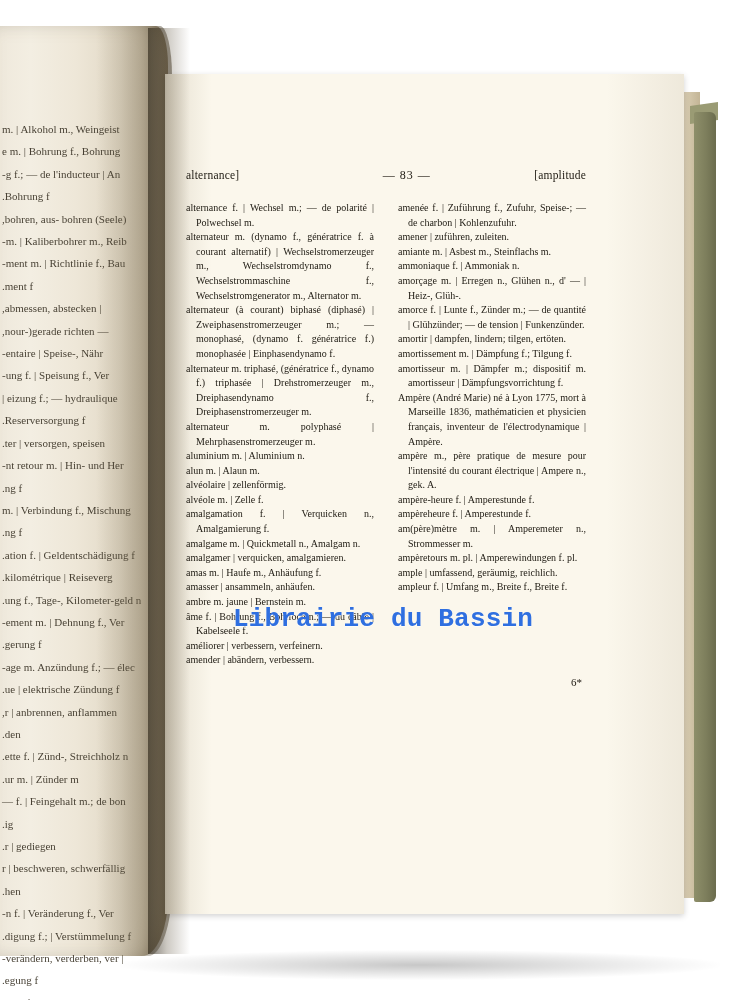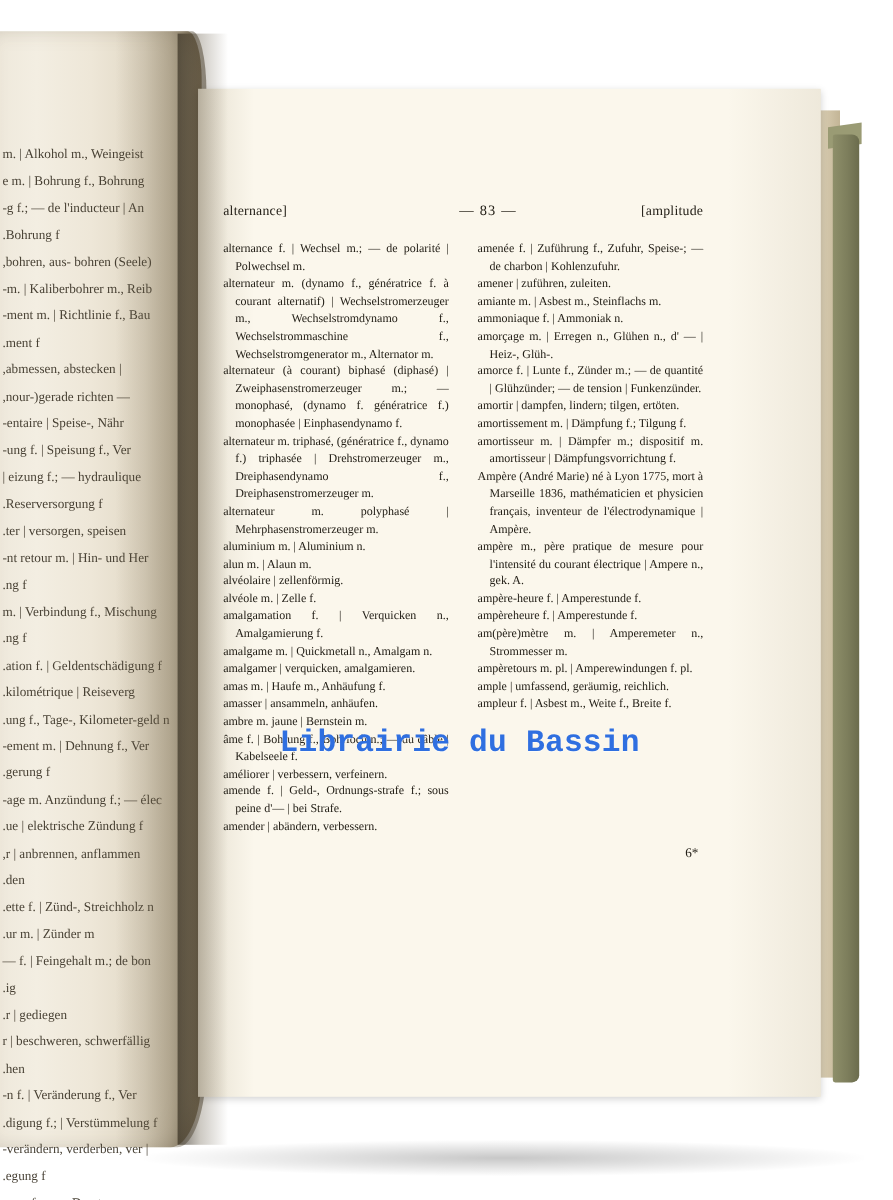--- a/index.html
+++ b/index.html
@@ -267,41 +267,40 @@
           <p class="entry">alvéolaire | zellenförmig.</p>
           <p class="entry">alvéole m. | Zelle f.</p>
           <p class="entry">amalgamation f. | Verquicken n., Amalgamierung f.</p>
           <p class="entry">amalgame m. | Quickmetall n., Amalgam n.</p>
           <p class="entry">amalgamer | verquicken, amalgamieren.</p>
           <p class="entry">amas m. | Haufe m., Anhäufung f.</p>
           <p class="entry">amasser | ansammeln, anhäufen.</p>
           <p class="entry">ambre m. jaune | Bernstein m.</p>
           <p class="entry">âme f. | Bohrung f., Bohrloch n.; — du câble | Kabelseele f.</p>
           <p class="entry">améliorer | verbessern, verfeinern.</p>
-          <p class="entry">amende f. | Geld-, Ordnungs-strafe f.; sous peine d'— | bei Strafe.</p>
           <p class="entry">amender | abändern, verbessern.</p>
         </div>
       <div class="col" id="col-right">
           <p class="entry">amenée f. | Zuführung f., Zufuhr, Speise-; — de charbon | Kohlenzufuhr.</p>
           <p class="entry">amener | zuführen, zuleiten.</p>
           <p class="entry">amiante m. | Asbest m., Steinflachs m.</p>
           <p class="entry">ammoniaque f. | Ammoniak n.</p>
           <p class="entry">amorçage m. | Erregen n., Glühen n., d' — | Heiz-, Glüh-.</p>
           <p class="entry">amorce f. | Lunte f., Zünder m.; — de quantité | Glühzünder; — de tension | Funkenzünder.</p>
           <p class="entry">amortir | dampfen, lindern; tilgen, ertöten.</p>
           <p class="entry">amortissement m. | Dämpfung f.; Tilgung f.</p>
           <p class="entry">amortisseur m. | Dämpfer m.; dispositif m. amortisseur | Dämpfungsvorrichtung f.</p>
           <p class="entry">Ampère (André Marie) né à Lyon 1775, mort à Marseille 1836, mathématicien et physicien français, inventeur de l'électrodynamique | Ampère.</p>
           <p class="entry">ampère m., père pratique de mesure pour l'intensité du courant électrique | Ampere n., gek. A.</p>
           <p class="entry">ampère-heure f. | Amperestunde f.</p>
           <p class="entry">ampèreheure f. | Amperestunde f.</p>
           <p class="entry">am(père)mètre m. | Amperemeter n., Strommesser m.</p>
           <p class="entry">ampèretours m. pl. | Amperewindungen f. pl.</p>
           <p class="entry">ample | umfassend, geräumig, reichlich.</p>
-          <p class="entry">ampleur f. | Asbest m., Weite f., Breite f.</p>
+          <p class="entry">ampleur f. | Umfang m., Breite f., Breite f.</p>
         </div>
     </div>
 
     <div class="folio-mark">6*</div>
   </div>
 
   <div class="watermark">Librairie du Bassin</div>
 
 </div>
 

